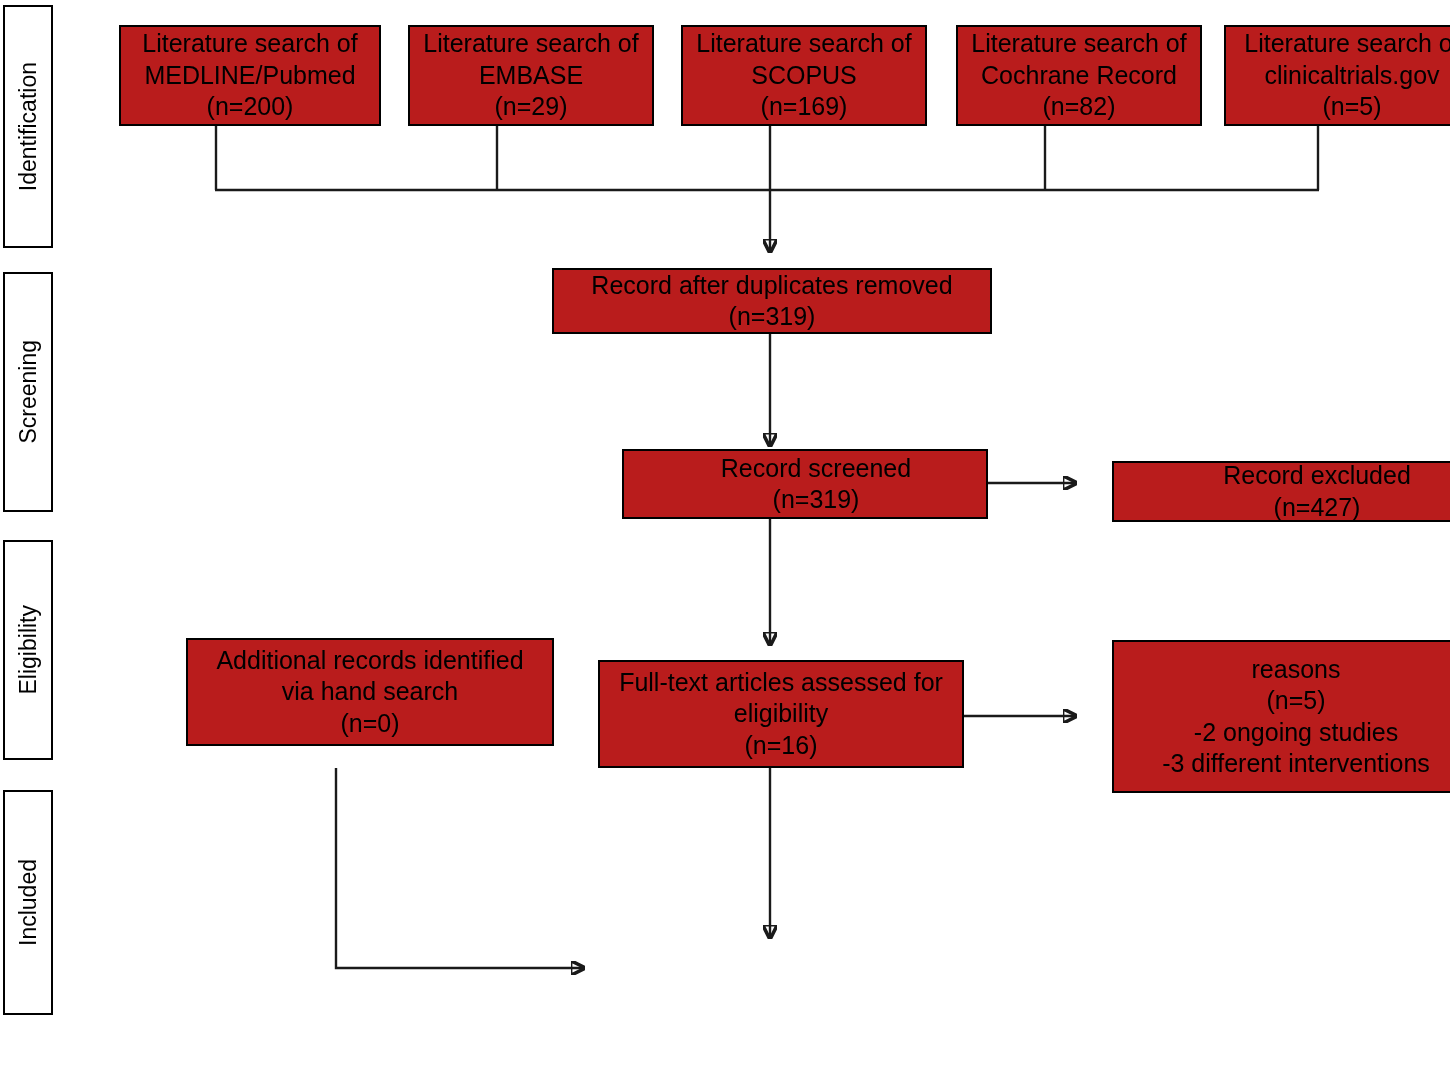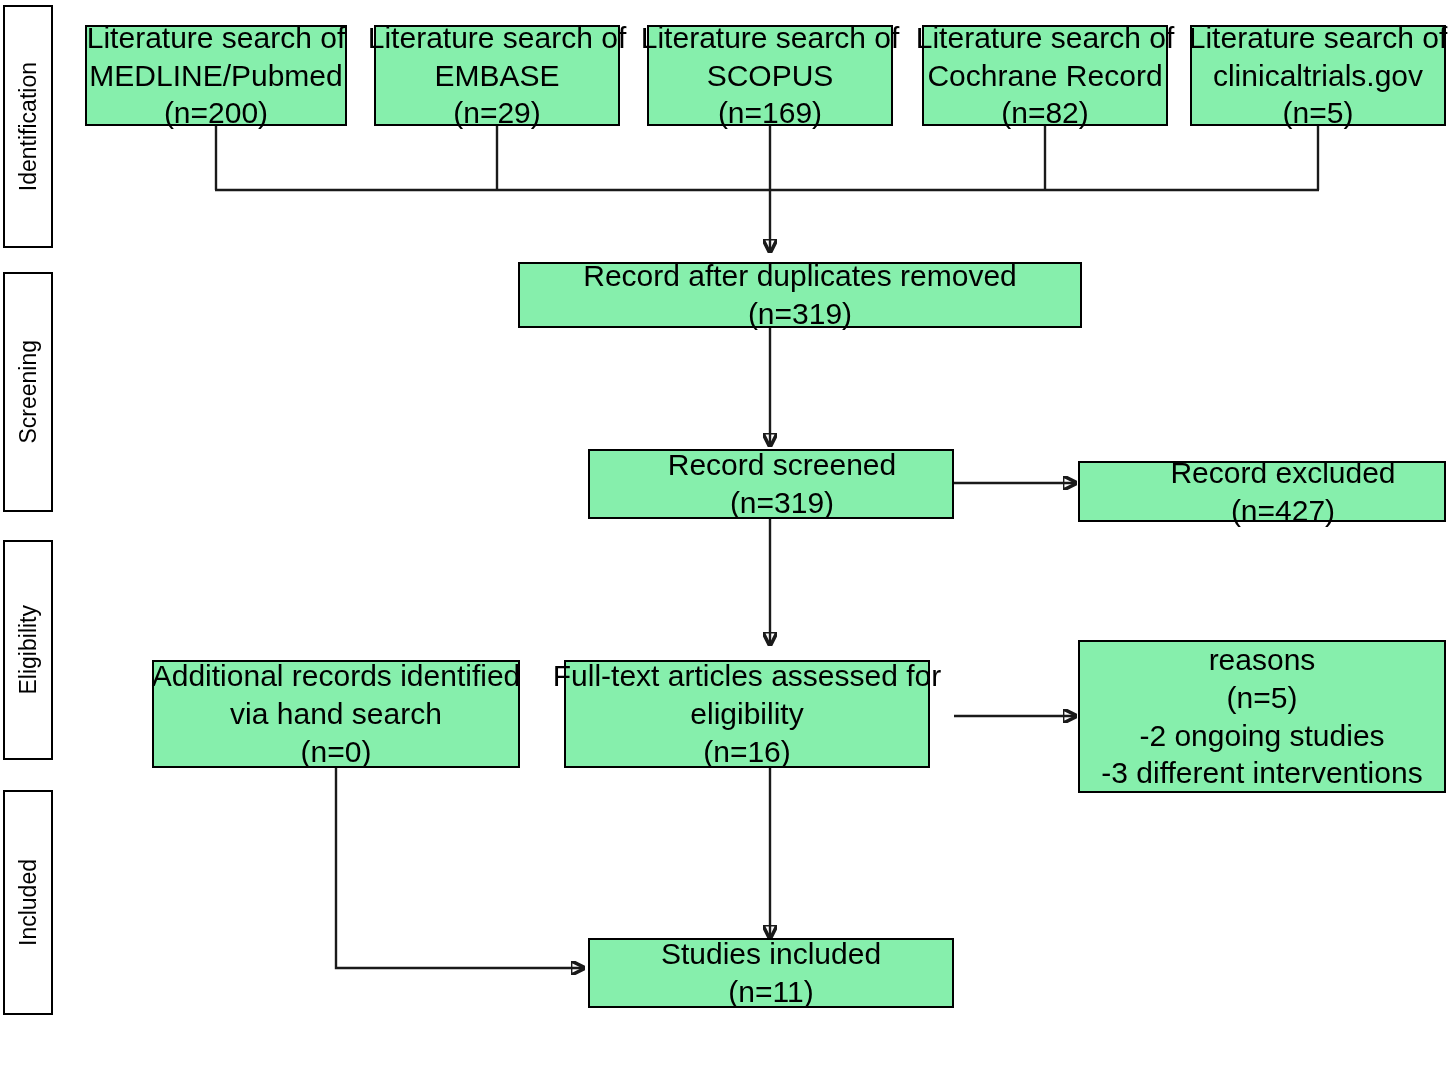--- a/index.html
+++ b/index.html
@@ -31,30 +31,31 @@
     writing-mode: vertical-rl;
     transform: rotate(180deg);
     font-size: 23px;
     line-height: 1;
     letter-spacing: 0px;
     white-space: nowrap;
   }
   .node {
     position: absolute;
     border: 2px solid #000000;
-    background: #86efac;
+    background: #b91c1c;
     box-sizing: border-box;
     display: flex;
     flex-direction: column;
     align-items: center;
     justify-content: center;
     text-align: center;
-    font-size: 30px;
+    font-size: 25px;
     line-height: 1.26;
     padding: 2px 6px;
+    margin-left: 34px;
   }
   .node .line { display: block; white-space: nowrap; }
   svg.links {
     position: absolute;
     left: 0;
     top: 0;
     width: 1450px;
     height: 1066px;
     pointer-events: none;
   }
@@ -135,52 +136,48 @@
     <span class="line">Cochrane Record</span>
     <span class="line">(n=82)</span>
   </div>
 
   <div class="node" style="left:1190px; top:25px; width:256px; height:101px;">
     <span class="line">Literature search of</span>
     <span class="line">clinicaltrials.gov</span>
     <span class="line">(n=5)</span>
   </div>
 
-  <div class="node" style="left:518px; top:262px; width:564px; height:66px;">
+  <div class="node" style="left:518px; top:268px; width:440px; height:66px;">
     <span class="line">Record after duplicates removed</span>
     <span class="line">(n=319)</span>
   </div>
 
   <div class="node" style="left:588px; top:449px; width:366px; height:70px;padding-left:28px;">
     <span class="line">Record screened</span>
     <span class="line">(n=319)</span>
   </div>
 
   <div class="node" style="left:1078px; top:461px; width:368px; height:61px;padding-left:48px;">
     <span class="line">Record excluded</span>
     <span class="line">(n=427)</span>
   </div>
 
-  <div class="node" style="left:152px; top:660px; width:368px; height:108px;justify-content:center;">
+  <div class="node" style="left:152px; top:638px; width:368px; height:108px;justify-content:center;">
     <span class="line">Additional records identified</span>
     <span class="line">via hand search</span>
     <span class="line">(n=0)</span>
   </div>
 
   <div class="node" style="left:564px; top:660px; width:366px; height:108px;">
     <span class="line">Full-text articles assessed for</span>
     <span class="line">eligibility</span>
     <span class="line">(n=16)</span>
   </div>
 
   <div class="node" style="left:1078px; top:640px; width:368px; height:153px;">
     <span class="line">reasons</span>
     <span class="line">(n=5)</span>
     <span class="line">-2 ongoing studies</span>
     <span class="line">-3 different interventions</span>
   </div>
 
-  <div class="node" style="left:588px; top:938px; width:366px; height:70px;">
-    <span class="line">Studies included</span>
-    <span class="line">(n=11)</span>
-  </div>
 
 </div>
 
 </body></html>

